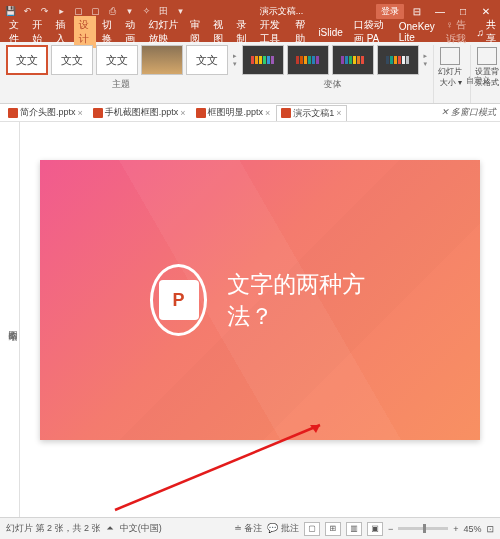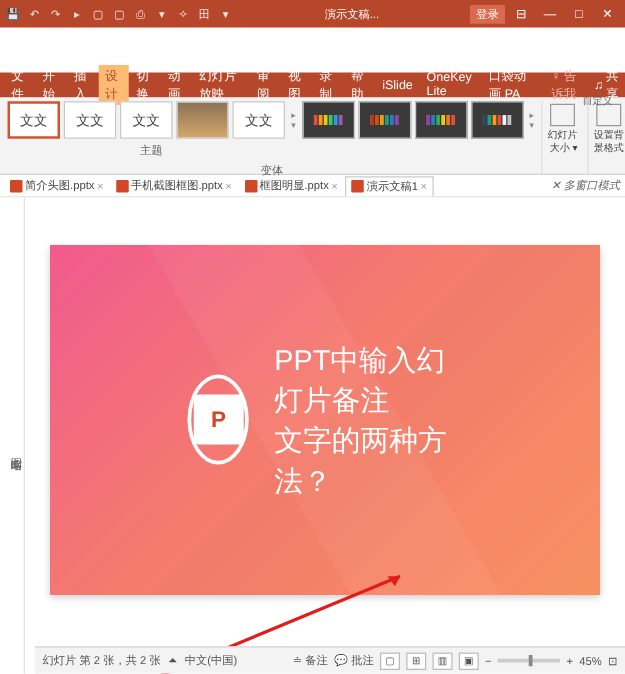--- a/index.html
+++ b/index.html
@@ -4,21 +4,21 @@
 <style>
 *{box-sizing:border-box;margin:0;padding:0;font-family:"Microsoft YaHei",sans-serif;}
 body{width:500px;height:539px;background:#fff;overflow:hidden;position:relative;}
 .titlebar{height:22px;background:#b7472a;display:flex;align-items:center;padding:0 4px;color:#fff;font-size:9px;}
 .qat{display:flex;gap:4px;align-items:center;}
 .qat-icon{width:13px;height:13px;display:flex;align-items:center;justify-content:center;font-size:9px;opacity:.85;}
 .title-center{flex:1;text-align:center;font-size:9px;}
 .title-right{display:flex;gap:3px;align-items:center;}
 .login-btn{background:#d96a4e;padding:1px 5px;font-size:9px;border-radius:1px;}
 .win-btn{width:20px;text-align:center;font-size:10px;}
-.ribbon-tabs{height:20px;background:#b7472a;display:flex;align-items:center;padding:0 4px;color:#fff;font-size:10px;gap:1px;margin-top:36px;}
+.ribbon-tabs{height:20px;background:#b7472a;display:flex;align-items:center;padding:0 4px;color:#fff;font-size:10px;gap:1px;}
 .tab{padding:2px 5px;cursor:pointer;}
 .tab.active{background:#fdba74;color:#b7472a;}
 .tab.tell{color:#e8b8aa;}
 .share{margin-left:auto;display:flex;align-items:center;gap:2px;}
 .ribbon-body{height:62px;background:#f3f3f3;border-bottom:1px solid #d4d4d4;display:flex;padding:3px 6px 0;}
 .themes-group{display:flex;flex-direction:column;flex:1;}
 .theme-row{display:flex;gap:3px;align-items:flex-start;}
 .theme-thumb{width:42px;height:30px;border:1px solid #c8c8c8;background:#fff;display:flex;align-items:center;justify-content:center;font-size:8px;color:#666;position:relative;}
 .theme-thumb.sel{border:2px solid #d35230;}
 .theme-thumb .aa{font-size:11px;color:#444;}
@@ -40,21 +40,21 @@
 .slide{width:440px;height:280px;background:linear-gradient(135deg,#f15a8f 0%,#f47b6e 45%,#f89062 100%);position:relative;box-shadow:0 2px 6px rgba(0,0,0,.2);overflow:hidden;}
 .poly-overlay{position:absolute;inset:0;opacity:.15;background:
  linear-gradient(60deg,transparent 40%,rgba(255,255,255,.3) 40%,rgba(255,255,255,.3) 60%,transparent 60%),
  linear-gradient(-45deg,transparent 30%,rgba(0,0,0,.1) 30%,rgba(0,0,0,.1) 50%,transparent 50%);}
 .slide-content{position:absolute;top:50%;left:50%;transform:translate(-50%,-50%);display:flex;align-items:center;gap:20px;}
 .badge{width:72px;height:72px;border-radius:50%;border:3px solid #fff;display:flex;align-items:center;justify-content:center;}
 .badge-inner{width:40px;height:40px;background:#fff;border-radius:4px;display:flex;align-items:center;justify-content:center;color:#d24726;font-weight:bold;font-size:18px;}
 .slide-text{color:#fff;font-size:23px;line-height:1.4;font-weight:300;}
 .arrow-annotation{position:absolute;left:110px;bottom:2px;width:220px;height:100px;pointer-events:none;}
 .arrow-annotation svg{width:100%;height:100%;}
-.statusbar{height:22px;background:#f3f3f3;border-top:1px solid #d4d4d4;display:flex;align-items:center;padding:0 6px;font-size:9px;color:#555;gap:6px;position:absolute;bottom:0;left:0;right:0;margin-left:28px;}
+.statusbar{height:22px;background:#f3f3f3;border-top:1px solid #d4d4d4;display:flex;align-items:center;padding:0 6px;font-size:9px;color:#555;gap:6px;position:absolute;bottom:0;left:0;right:0;}
 .status-right{margin-left:auto;display:flex;align-items:center;gap:5px;}
 .view-btn{width:16px;height:14px;border:1px solid #bbb;background:#fff;font-size:8px;display:flex;align-items:center;justify-content:center;}
 .zoom-slider{width:50px;height:3px;background:#ccc;position:relative;}
 .zoom-slider::after{content:"";position:absolute;left:50%;top:-3px;width:3px;height:9px;background:#888;}
 </style>
 </head>
 <body>
 
 <div class="titlebar">
   <div class="qat">
@@ -84,24 +84,25 @@
   <span class="tab">文件</span>
   <span class="tab">开始</span>
   <span class="tab">插入</span>
   <span class="tab active">设计</span>
   <span class="tab">切换</span>
   <span class="tab">动画</span>
   <span class="tab">幻灯片放映</span>
   <span class="tab">审阅</span>
   <span class="tab">视图</span>
   <span class="tab">录制</span>
+  <span class="tab">开发工具</span>
   <span class="tab">帮助</span>
   <span class="tab">iSlide</span>
+  <span class="tab">口袋动画 PA</span>
   <span class="tab">OneKey Lite</span>
-  <span class="tab">口袋动画 PA</span>
   <span class="tab tell">♀ 告诉我</span>
   <span class="share">♫ <span>共享</span></span>
 </div>
 
 <div class="ribbon-body">
   <div class="themes-group">
     <div class="theme-row">
       <div class="theme-thumb sel">
           <span class="aa">文文</span>
         </div>
@@ -153,21 +154,21 @@
               <span style="background: rgb(22, 160, 133);"></span>
               <span style="background: rgb(243, 156, 18);"></span>
               <span style="background: rgb(231, 76, 60);"></span>
               <span style="background: rgb(236, 240, 241);"></span>
               <span style="background: rgb(189, 195, 199);"></span>
             </div>
           </div>
         </div>
       <span class="dropdown-arrow">▸<br>▾</span>
     </div>
-    <div style="display:flex;flex-direction:column;">
+    <div style="display:flex;">
         <div class="group-label" style="width:230px">主题</div>
         <div class="group-label" style="flex:1">变体</div>
       </div>
   </div>
   <div class="design-right">
     <div class="ico"></div>
     <span style="white-space:pre;text-align:right;font-size:8px;">幻灯片
 大小 ▾</span>
   </div>
   <div class="design-right">
@@ -209,21 +210,20 @@
       <span>缩略图</span>
     </div>
   <div class="slide-area">
     <div class="slide">
       <div class="poly-overlay"></div>
       <div class="slide-content">
         <div class="badge">
           <div class="badge-inner">P</div>
         </div>
         <div class="slide-text">
-          <div>PPT中输入幻灯片备注</div>
           <div>文字的两种方法？</div>
         </div>
       </div>
     </div>
   </div>
   <div class="arrow-annotation">
     <svg viewBox="0 0 220 100">
         <line x1="5" y1="95" x2="210" y2="10" stroke="#e31b1b" stroke-width="2.5"></line>
         <polygon points="210,10 200,10 206,18" fill="#e31b1b"></polygon>
       </svg>

